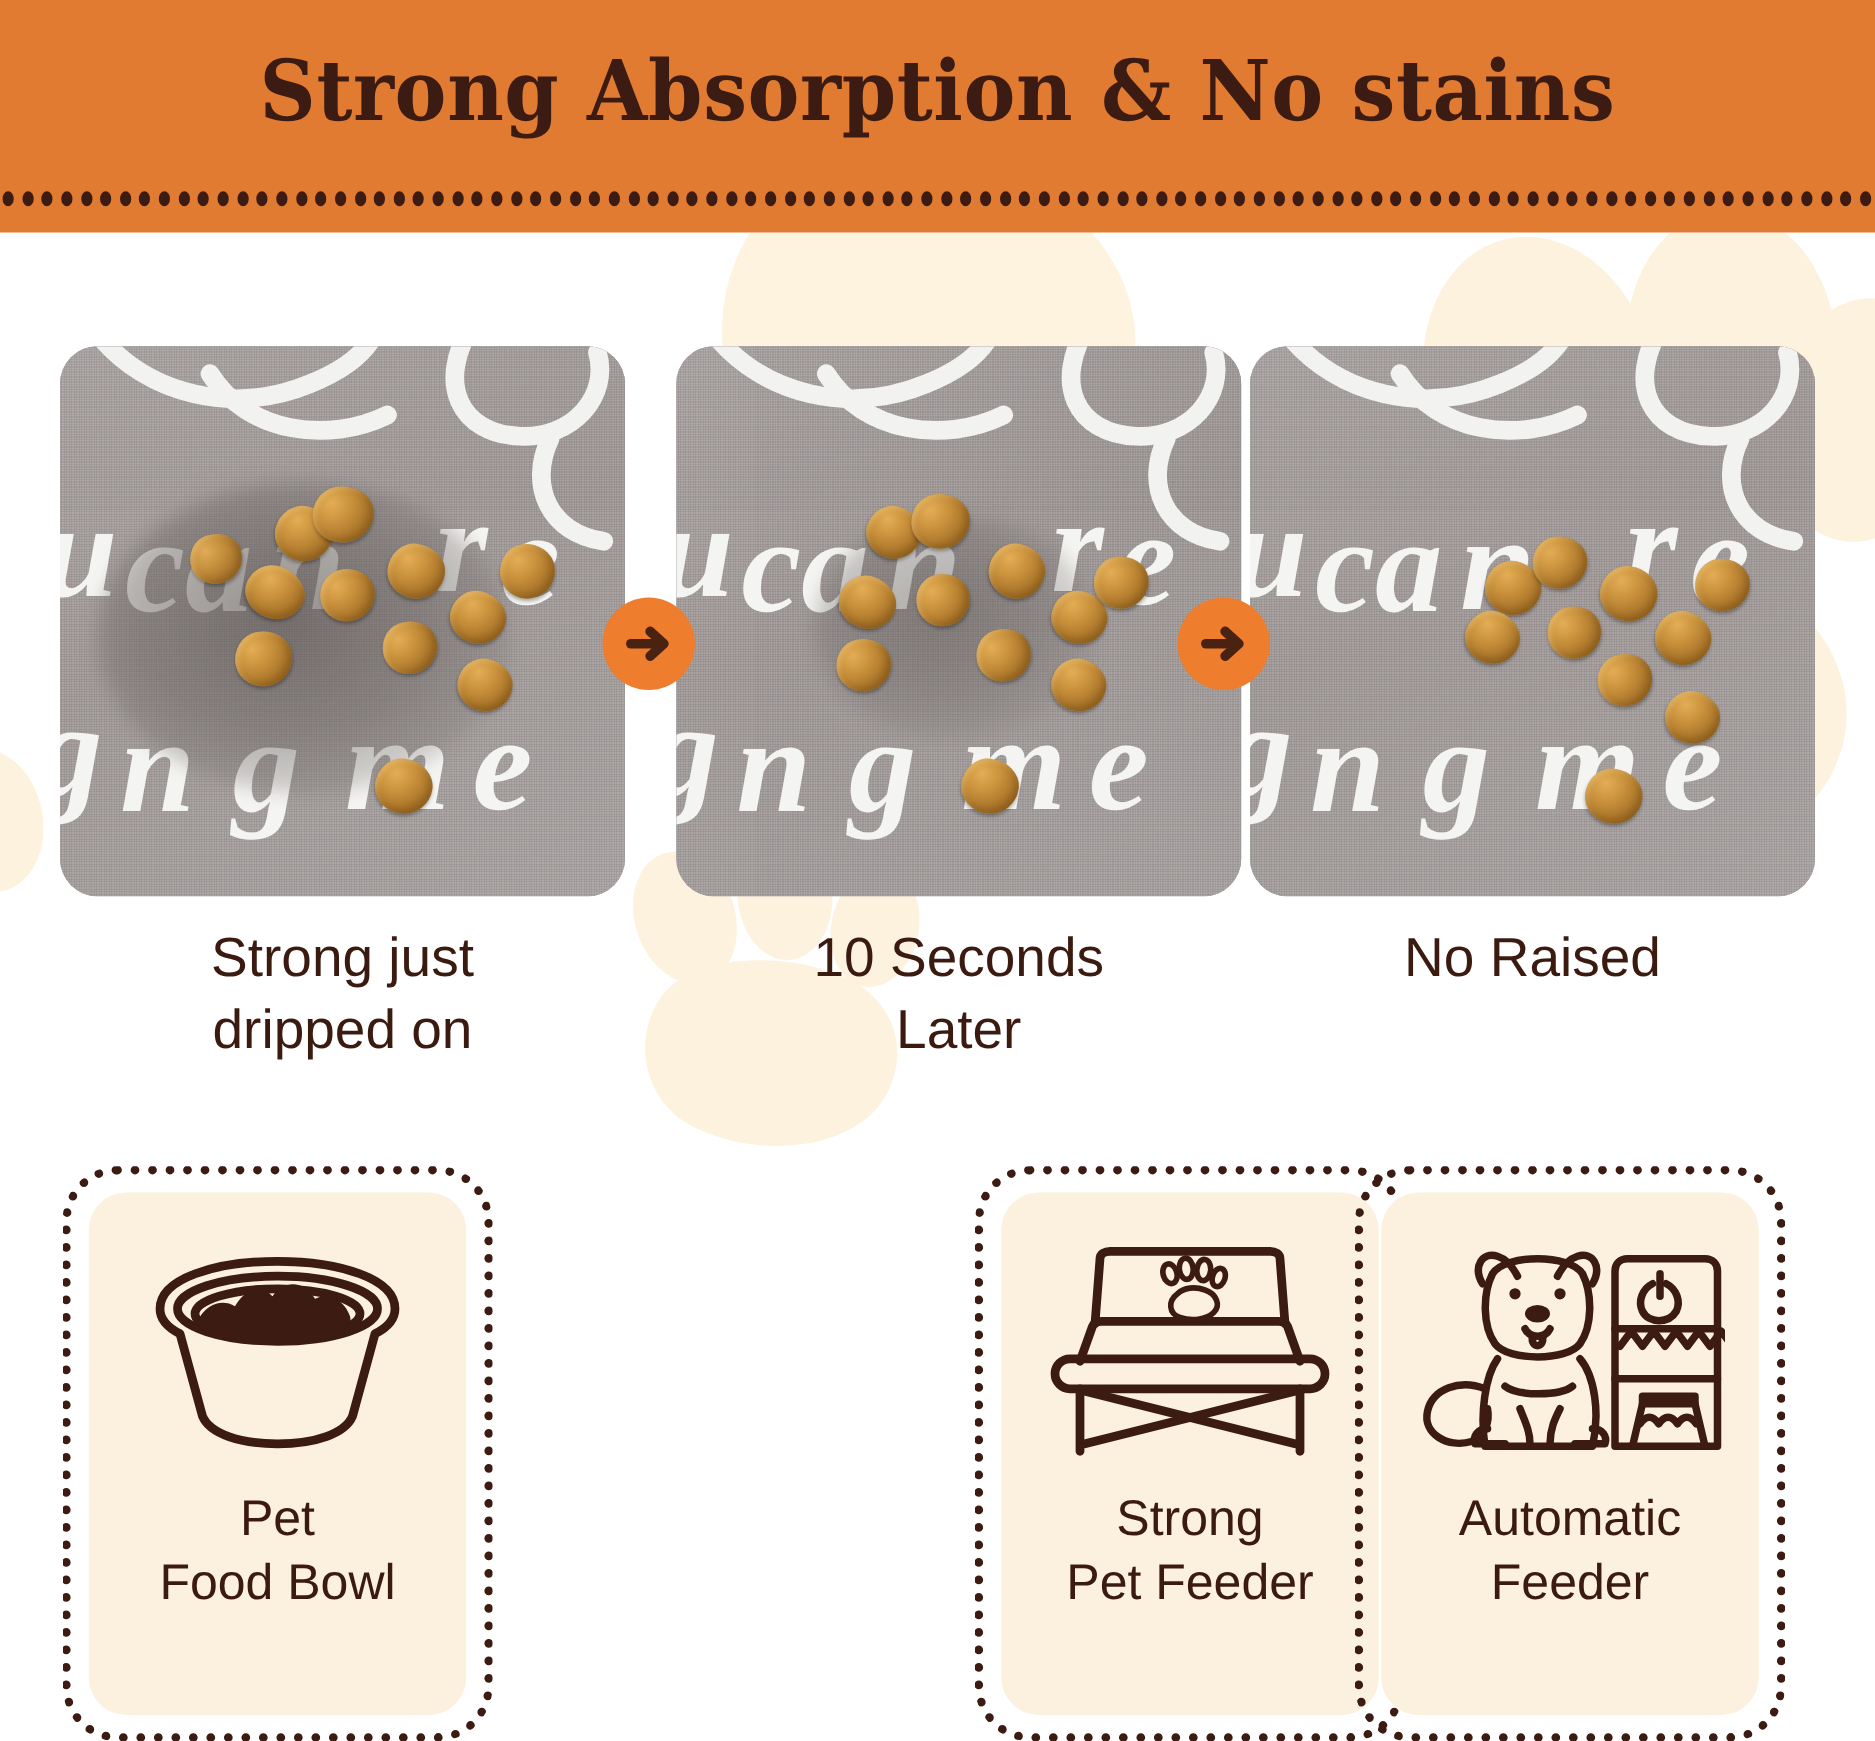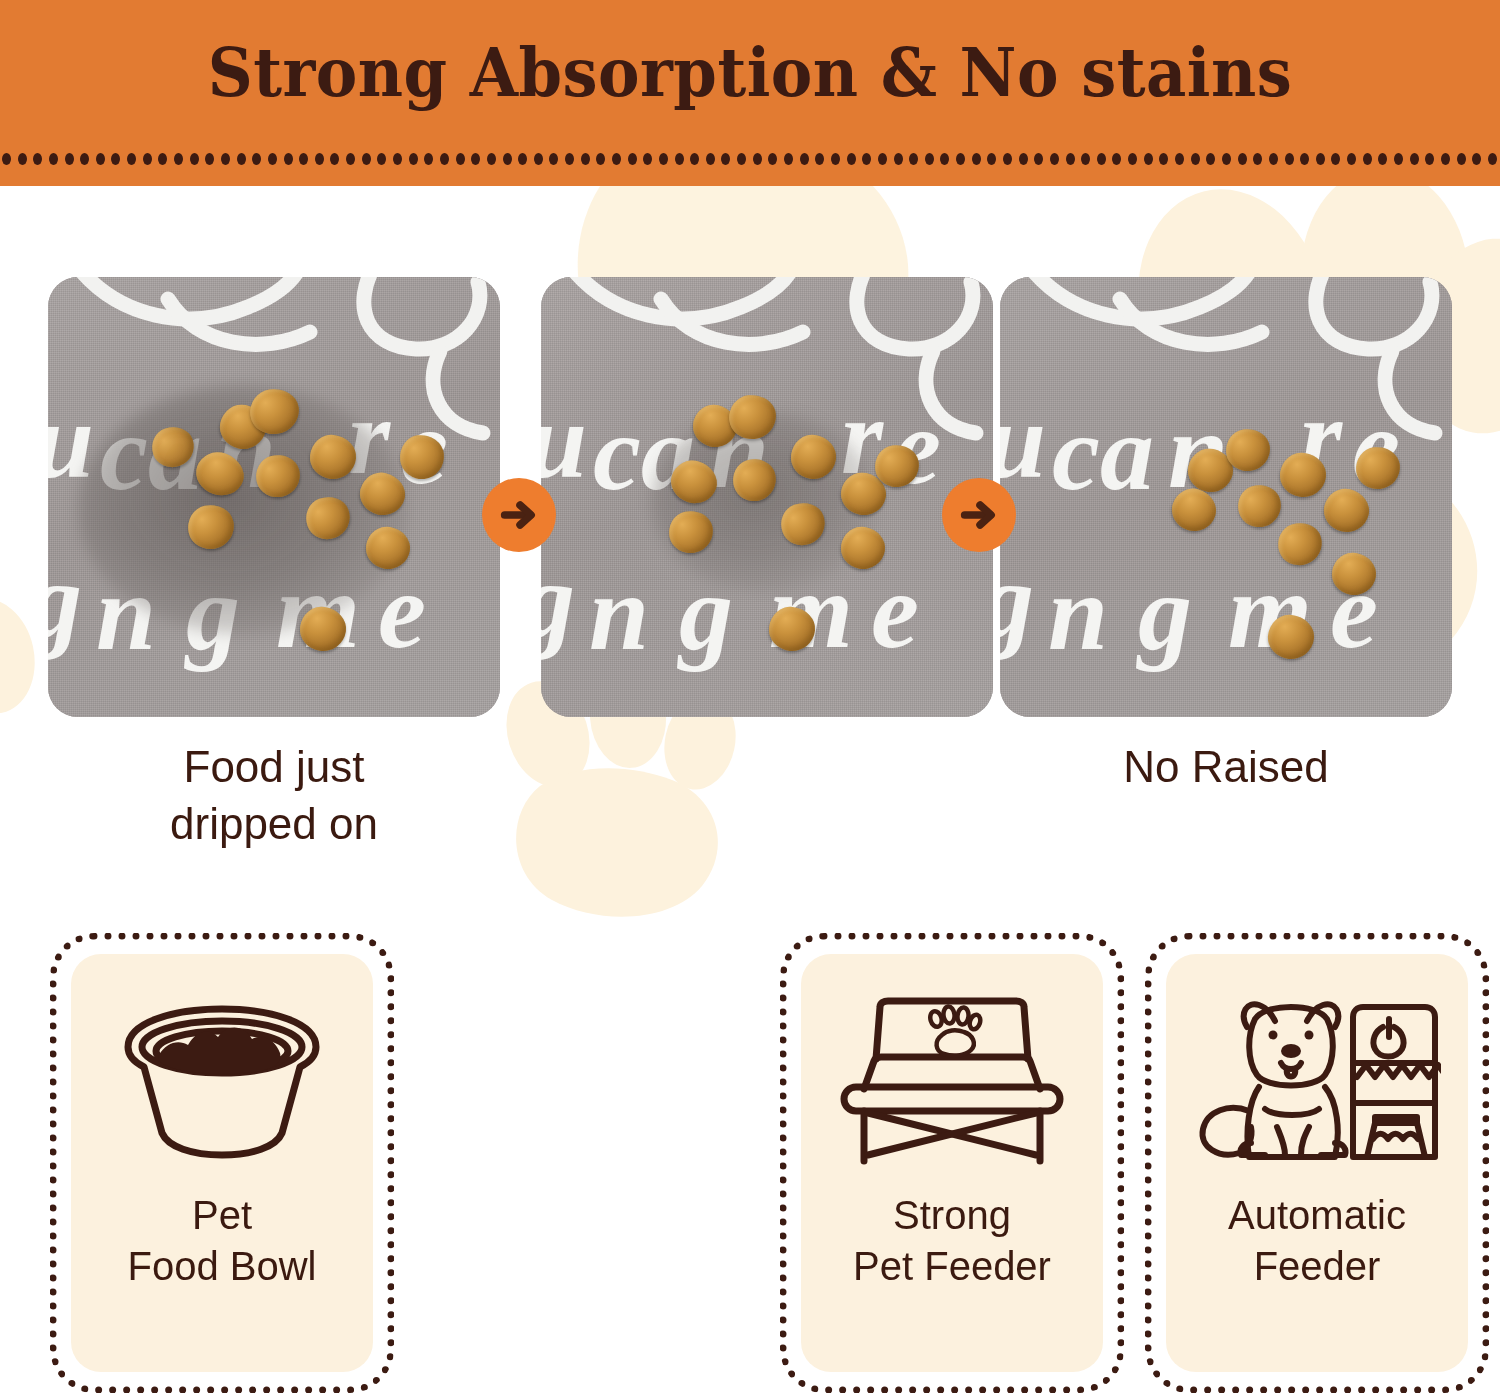--- a/index.html
+++ b/index.html
@@ -159,21 +159,21 @@
     position: absolute;
     top: 8px;
     width: 344px;
     height: 460px;
     border: 7px dotted #3C1B12;
     border-radius: 44px;
   }
   #card-0 { left: 50px; }
   #card-1 { left: 415px; }
   #card-2 { left: 780px; }
-  #card-3 { left: 1145px; }
+  #card-3 { left: 1084px; }
 
   .card-inner {
     position: absolute;
     left: 14px; top: 14px;
     width: 302px;
     height: 418px;
     background: #FCF1DE;
     border-radius: 30px;
     display: flex;
     flex-direction: column;
@@ -452,22 +452,24 @@
     <div class="arrow-circle" id="arrow-1">
       <svg viewBox="0 0 40 40">
         <g stroke="#4A2212" stroke-width="7" stroke-linecap="round" stroke-linejoin="round" fill="none">
           <path d="M7 20 H30"></path>
           <path d="M21 11 L31 20 L21 29"></path>
         </g>
       </svg>
     </div>
   </div>
 
-  <div class="caption" id="caption-0" style="white-space:pre-line">Food just
+  <div class="caption" id="caption-0" style="white-space:pre-line">Strong just
 dripped on</div>
+  <div class="caption" id="caption-1" style="white-space:pre-line">10 Seconds
+Later</div>
   <div class="caption" id="caption-2" style="white-space:pre-line">No Raised</div>
 
   <div id="cards-row">
 
     <div class="usage-card" id="card-0">
       <div class="card-inner">
         <div class="card-icon">
           <svg width="236" height="170" viewBox="0 0 236 170">
             <g fill="none" stroke="#3C1B12" stroke-width="7" stroke-linejoin="round" stroke-linecap="round">
               <path d="M24 52 C24 28 68 14 118 14 C168 14 212 28 212 52 C212 60 206 67 196 72 L178 138 C172 152 148 160 118 160 C88 160 64 152 58 138 L40 72 C30 67 24 60 24 52 Z"></path>

